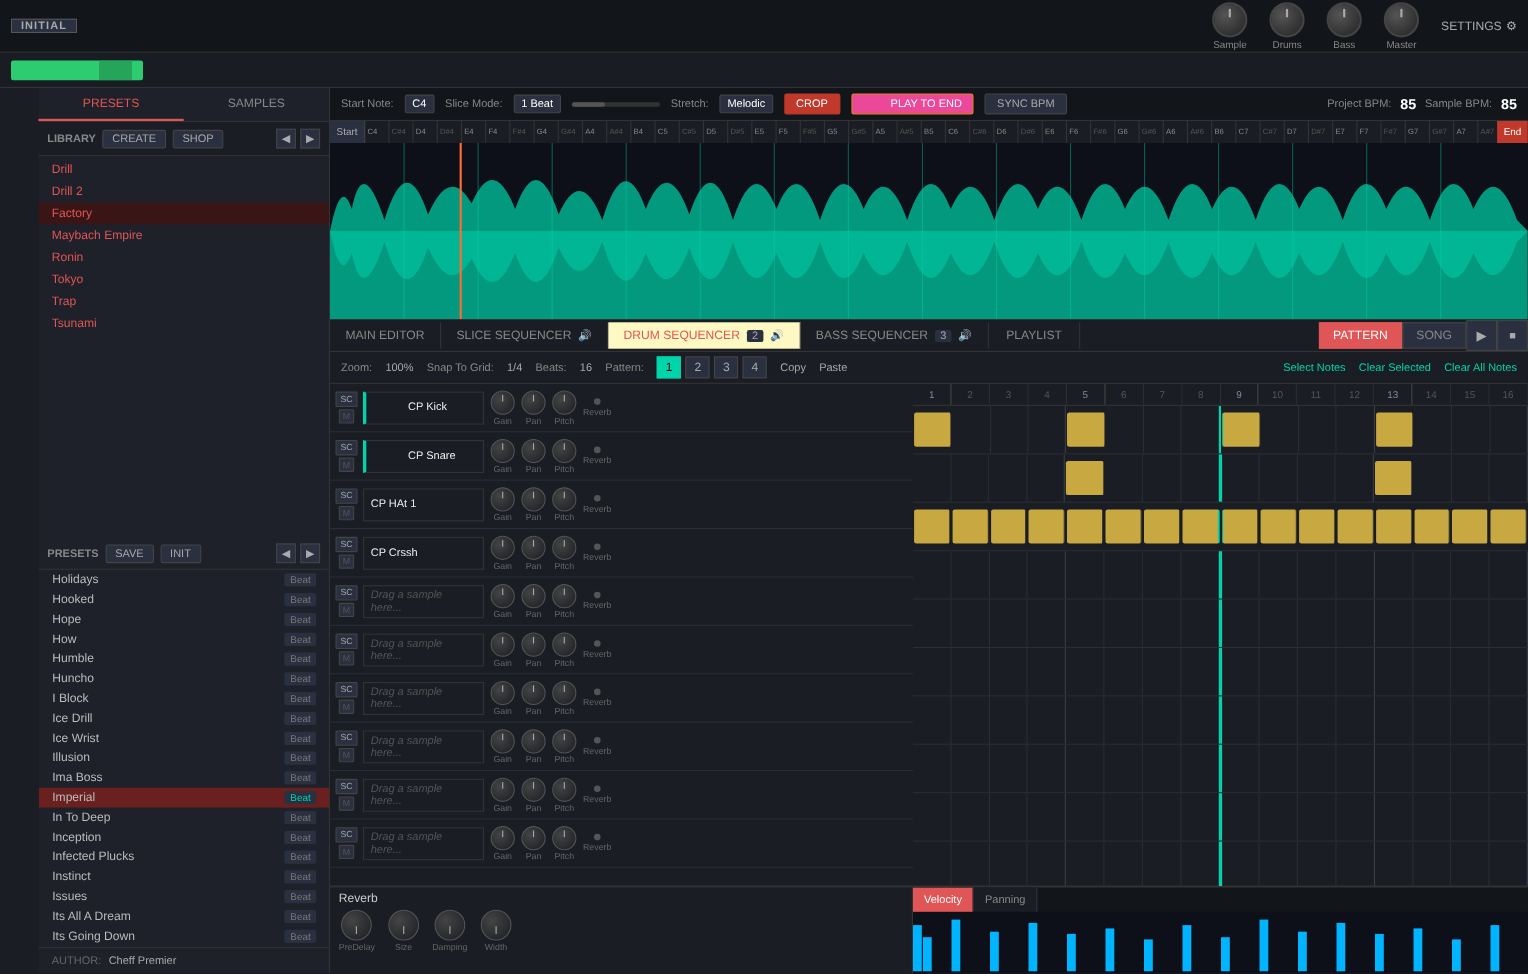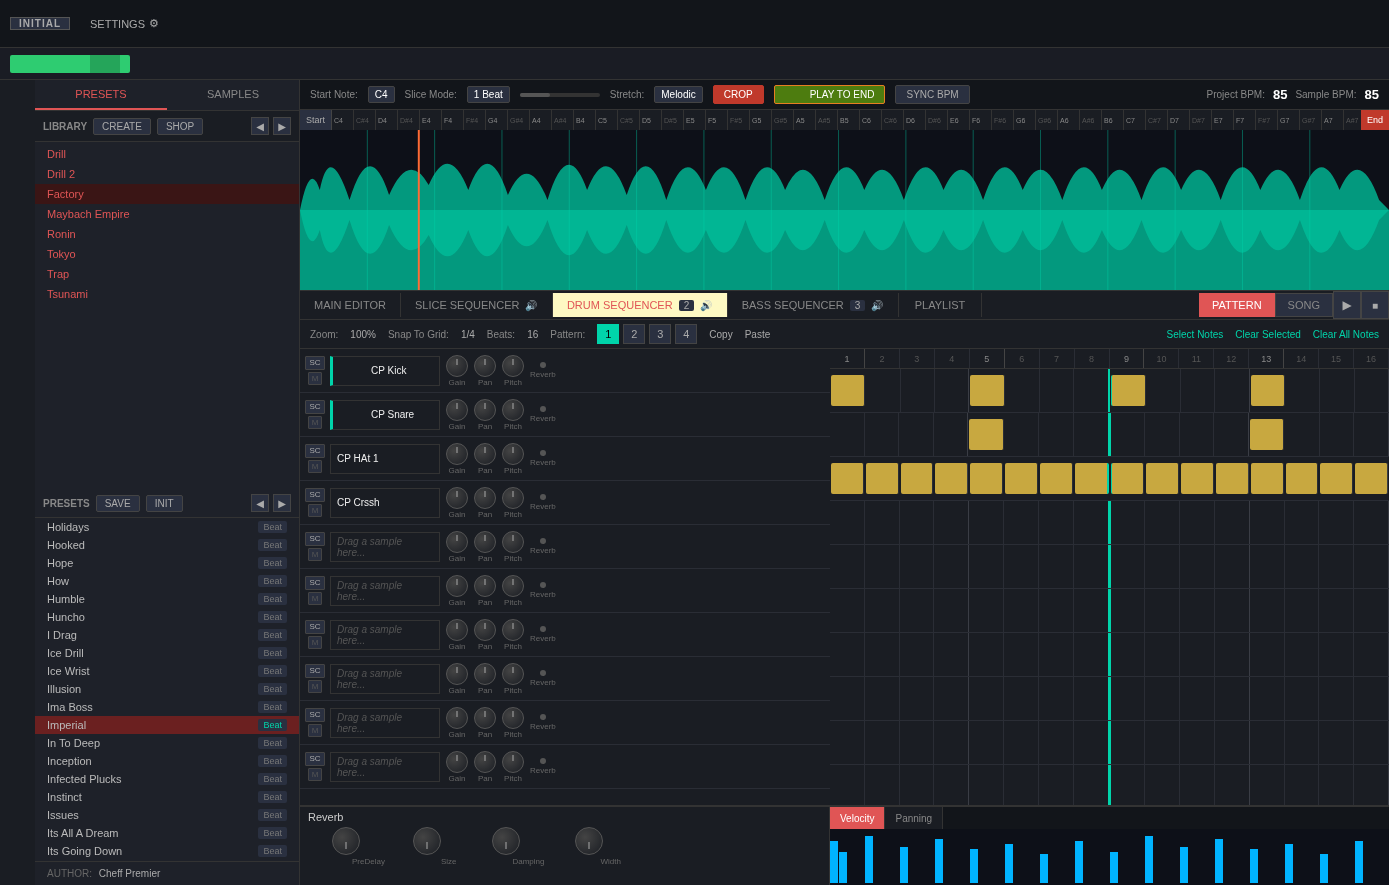--- a/index.html
+++ b/index.html
@@ -255,21 +255,21 @@
     .ctrl-btn {
       background: #2a3040;
       border: 1px solid #444;
       color: #aaa;
       padding: 3px 10px;
       font-size: 10px;
       cursor: pointer;
       border-radius: 2px;
     }
     .ctrl-btn.red { background: #c0392b; border-color: #c0392b; color: #fff; }
-    .ctrl-btn.orange { background: #4d7c0f; border-color: #e67e22; color: #fff; padding-left: 35px; }
+    .ctrl-btn.orange { background: #ec4899; border-color: #e67e22; color: #fff; padding-left: 35px; }
     .bpm-section {
       margin-left: auto;
       display: flex;
       align-items: center;
       gap: 8px;
       color: #888;
       font-size: 10px;
     }
     .bpm-val { color: #fff; font-size: 13px; font-weight: bold; }
     #note-ruler {
@@ -597,21 +597,21 @@
     .reverb-knob::after {
       content: '';
       position: absolute;
       bottom: 5px;
       left: 50%;
       transform: translateX(-50%);
       width: 1px;
       height: 7px;
       background: #aaa;
     }
-    .reverb-knob-label { font-size: 8px; color: #666; margin-left: 44px; }
+    .reverb-knob-label { font-size: 8px; color: #666; }
     #velocity-panel {
       flex: 1;
       display: flex;
       flex-direction: column;
       background: #12151a;
     }
     .vel-pan-tabs {
       display: flex;
       height: 22px;
       flex-shrink: 0;
@@ -667,20 +667,38 @@
       font-size: 10px;
       cursor: pointer;
       border-radius: 2px;
     }
   </style>
 </head>
 <body>
 
 <div id="top-bar">
   <div id="logo">INITIAL</div>
+  <div class="knob-group">
+    <div class="knob-item">
+      <div class="knob"></div>
+      <span class="knob-label">Sample</span>
+    </div>
+    <div class="knob-item">
+      <div class="knob"></div>
+      <span class="knob-label">Drums</span>
+    </div>
+    <div class="knob-item">
+      <div class="knob"></div>
+      <span class="knob-label">Bass</span>
+    </div>
+    <div class="knob-item">
+      <div class="knob"></div>
+      <span class="knob-label">Master</span>
+    </div>
+  </div>
   <div id="settings-btn">
     <span>SETTINGS</span>
     <span>⚙</span>
   </div>
 </div>
 
 <div id="transport-bar">
   <div class="transport-green-bar"></div>
 </div>
 
@@ -741,21 +759,21 @@
         </div>
         <div class="preset-item">
           <span>Humble</span>
           <span class="badge">Beat</span>
         </div>
         <div class="preset-item">
           <span>Huncho</span>
           <span class="badge">Beat</span>
         </div>
         <div class="preset-item">
-          <span>I Drag</span>
+          <span>I Block</span>
           <span class="badge">Beat</span>
         </div>
         <div class="preset-item">
           <span>Ice Drill</span>
           <span class="badge">Beat</span>
         </div>
         <div class="preset-item">
           <span>Ice Wrist</span>
           <span class="badge">Beat</span>
         </div>

